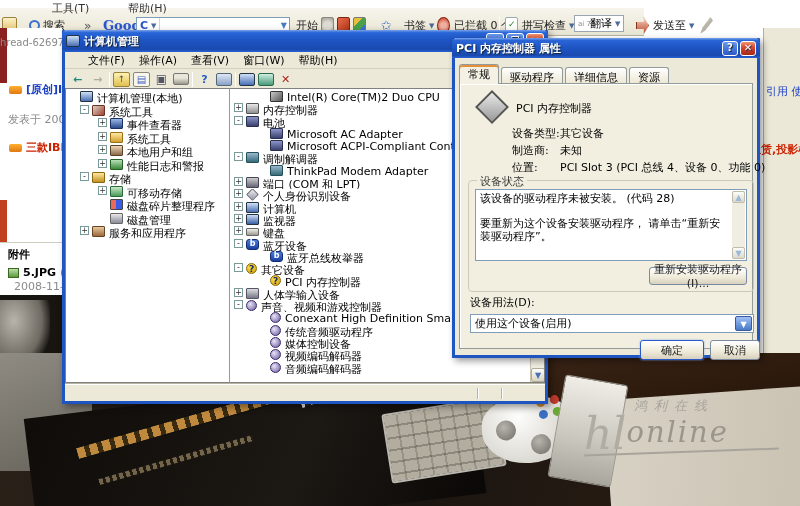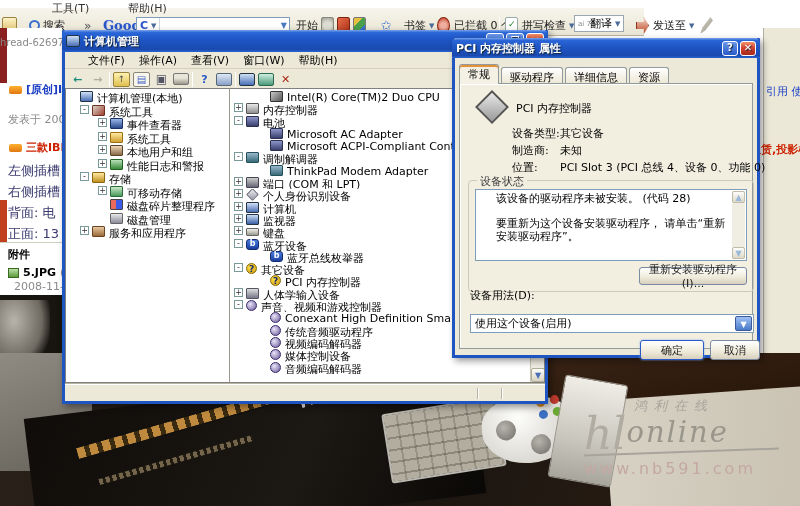--- a/index.html
+++ b/index.html
@@ -142,21 +142,21 @@
 #dlg .titlebar{height:20px}
 .tabstrip{position:absolute;left:4px;top:26px;display:flex;align-items:flex-end;height:20px}
 .tab{padding:2px 8px;border:1px solid #919b9c;border-bottom:none;border-radius:3px 3px 0 0;background:linear-gradient(#fff,#ece6d2);margin-right:2px;height:17px}
 .tab.sel{background:#f4f1e4;height:20px;box-shadow:inset 0 2px 0 #e5913a;position:relative;z-index:2}
 .tabpage{position:absolute;left:4px;right:4px;top:45px;bottom:6px;background:#f2efe1;border:1px solid #919b9c;box-shadow:1px 1px 0 #fff inset}
 .diamond{position:absolute;left:20px;top:11px;width:24px;height:24px;background:linear-gradient(135deg,#e8e8e8,#9a9a9a);border:2px solid #555;transform:rotate(45deg)}
 .fldlabel{position:absolute;left:52px;white-space:nowrap}
 .fldvalue{position:absolute;left:100px;white-space:nowrap}
 .groupbox{position:absolute;left:8px;top:96px;width:286px;height:112px;border:1px solid #cdc9b8;border-radius:4px}
 .grouplabel{position:absolute;left:8px;top:-7px;background:#f2efe1;padding:0 3px;color:#3a3a3a}
-.statustext{position:absolute;left:6px;top:8px;right:6px;bottom:30px;background:#fff;border:1px solid #7f9db9;padding:2px 16px 2px 20px;line-height:13px;overflow:hidden}
+.statustext{position:absolute;left:6px;top:8px;right:6px;bottom:30px;background:#fff;border:1px solid #7f9db9;padding:2px 16px 2px 4px;line-height:13px;overflow:hidden}
 .stscroll{position:absolute;right:1px;top:1px;bottom:1px;width:13px;background:#f0eee2}
 .stscroll .ar{position:absolute;left:0;width:13px;height:12px;color:#9ab8d8;font-size:8px;text-align:center;line-height:12px;background:linear-gradient(#fdfdfa,#ddd9c8);border:1px solid #c0bcaa;border-radius:2px}
 .xpbtn{position:absolute;background:linear-gradient(#fff,#f0ecdc 55%,#d8d0bd);border:1px solid #7a8aa0;border-radius:3px;text-align:center;font-size:11px;display:flex;align-items:center;justify-content:center;color:#1a1a1a}
 .xpbtn.def{border:1px solid #2a5ac8;box-shadow:0 0 2px #7aa0e8}
 .dropdown{position:absolute;left:10px;top:230px;width:284px;height:19px;background:#fff;border:1px solid #7f9db9;display:flex;align-items:center;padding-left:4px}
 .dd-arrow{position:absolute;right:1px;top:1px;width:17px;height:15px;background:linear-gradient(#9ec0f5,#4a7ac8);border:1px solid #3a5a9a;border-radius:2px;color:#fff;font-size:8px;text-align:center;line-height:15px}
 </style>
 </head>
 <body>
 
@@ -213,27 +213,20 @@
 
 <div class="abs" id="page-left">
   <div class="abs redbar" style="top:0;height:55px"></div>
   <div class="abs redbar" style="top:172px;height:42px;background:#c04020"></div>
   <div class="abs graytxt" style="left:-4px;top:9px;font-size:10px">thread-62697-5</div>
   <div class="abs ad-badge" style="left:9px;top:58px"></div>
   <div class="abs linkblue" style="left:26px;top:54px">[原创]IBM</div>
   <div class="abs graytxt" style="left:8px;top:84px">发表于 2008-1</div>
   <div class="abs ad-badge" style="left:9px;top:116px"></div>
   <div class="abs redbold" style="left:26px;top:112px">三款IBM</div>
-  <div class="abs" style="left:8px;top:134px">
-
-  <div class="specline" style="height:21px">左侧插槽</div>
-      <div class="specline" style="height:21px">右侧插槽</div>
-      <div class="specline" style="height:21px">背面: 电</div>
-      <div class="specline" style="height:21px">正面: 13</div>
-    </div>
   <div class="abs" style="left:0;top:214px;width:62px;border-top:1px solid #cfccc0"></div>
   <div class="abs" style="left:8px;top:219px;font-weight:bold">附件</div>
   <div class="abs" style="left:8px;top:240px;width:11px;height:10px;background:linear-gradient(#bde0a8,#5a9a3a);border:1px solid #3a6a22"></div>
   <div class="abs" style="left:23px;top:238px;font-weight:bold;white-space:nowrap"><span>5.JPG</span> <span class="graytxt" style="font-weight:normal">(6</span></div>
   <div class="abs graytxt" style="left:14px;top:252px">2008-11-2</div>
 </div>
 
 <div class="abs" id="photo-left">
   <div class="abs" style="left:-10px;top:5px;width:60px;height:70px;background:radial-gradient(ellipse at 40% 30%,#b8b4ac 0%,#6e6a62 55%,transparent 75%)"></div>
 </div>
@@ -261,21 +254,20 @@
     <div class="abtn" style="left:72px;top:12px;background:#6aa832"></div>
   </div>
   <div class="samsung" style="left:556px;top:26px;width:64px;height:104px"></div>
   <div id="watermark">
     <div class="wm-cn">鸿利在线</div>
     <div style="display:flex;align-items:flex-end">
       <span class="wm-mono">hl</span>
       <span class="wm-script">online</span>
     </div>
     <div class="wm-line"></div>
-    <div class="wm-url">www.nb591.com</div>
   </div>
 </div>
 
 <div class="xpwin" id="mgmt">
   <div class="titlebar">
     <span class="wicon"></span>
     <span>计算机管理</span>
     <span class="wbtns">
       <span class="wb wb-min">─</span>
       <span class="wb wb-max">❐</span>
@@ -496,27 +488,27 @@
 
           <div class="trow i1">
             <span class="tg"></span>
             <span class="tic ic-snd"></span>
             <span class="tl">传统音频驱动程序</span>
           </div>
 
           <div class="trow i1">
             <span class="tg"></span>
             <span class="tic ic-snd"></span>
+            <span class="tl">媒体控制设备</span>
+          </div>
+
+          <div class="trow i1">
+            <span class="tg"></span>
+            <span class="tic ic-snd"></span>
             <span class="tl">视频编码解码器</span>
-          </div>
-
-          <div class="trow i1">
-            <span class="tg"></span>
-            <span class="tic ic-snd"></span>
-            <span class="tl">媒体控制设备</span>
           </div>
 
           <div class="trow i1">
             <span class="tg"></span>
             <span class="tic ic-snd"></span>
             <span class="tl">音频编码解码器</span>
           </div>
 
         </div>
       <div class="vscroll">
@@ -560,23 +552,23 @@
       <div class="grouplabel">设备状态</div>
       <div class="statustext">
         <div>该设备的驱动程序未被安装。 (代码 28)</div>
         <div style="height:12px"></div>
         <div>要重新为这个设备安装驱动程序， 请单击“重新安装驱动程序”。</div>
         <div class="stscroll">
           <span class="ar" style="top:0">▲</span>
           <span class="ar" style="bottom:0">▼</span>
         </div>
       </div>
-      <div class="xpbtn" style="right:6px;bottom:6px;width:108px;height:18px">重新安装驱动程序(I)...</div>
+      <div class="xpbtn" style="right:6px;bottom:6px;width:98px;height:18px">重新安装驱动程序(I)...</div>
     </div>
-    <div class="abs" style="left:10px;top:204px">设备用法(D):</div>
+    <div class="abs" style="left:10px;top:211px">设备用法(D):</div>
     <div class="dropdown">
       <span>使用这个设备(启用)</span>
       <span class="dd-arrow">▼</span>
     </div>
     <div class="xpbtn def" style="left:180px;top:256px;width:64px;height:20px">确定</div>
     <div class="xpbtn" style="left:250px;top:256px;width:50px;height:20px">取消</div>
   </div>
 </div>
 
 </body></html>

